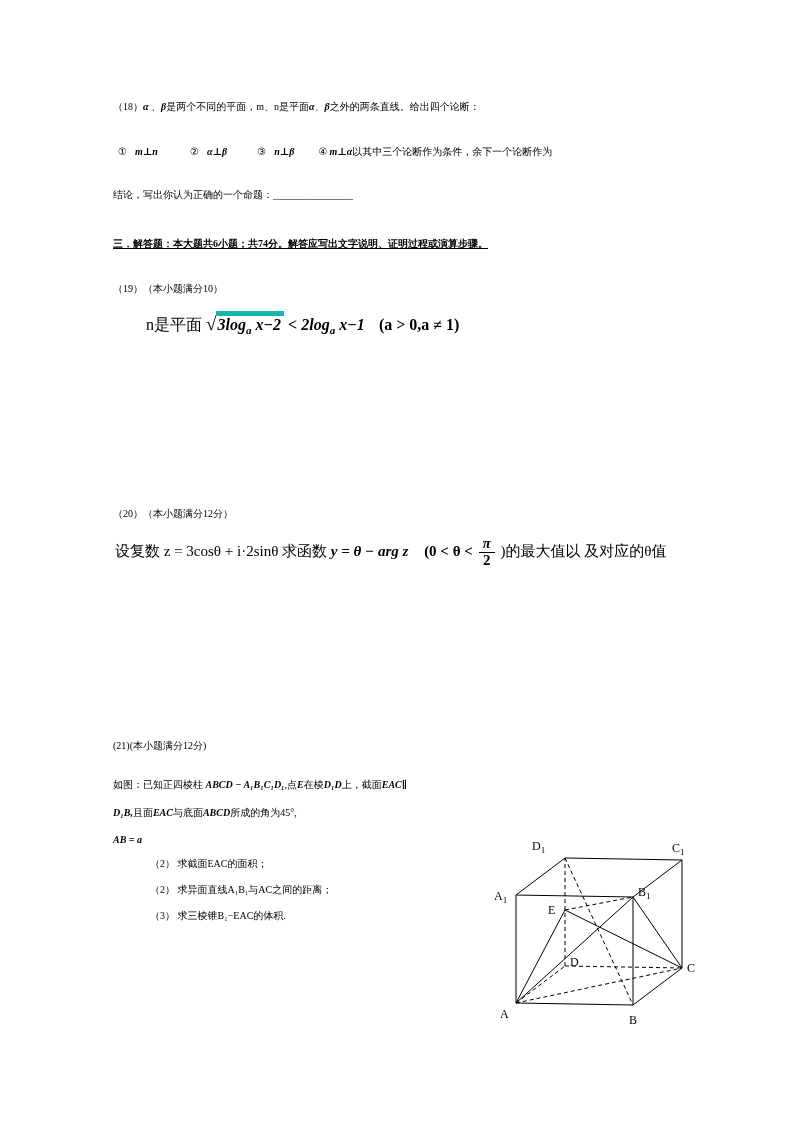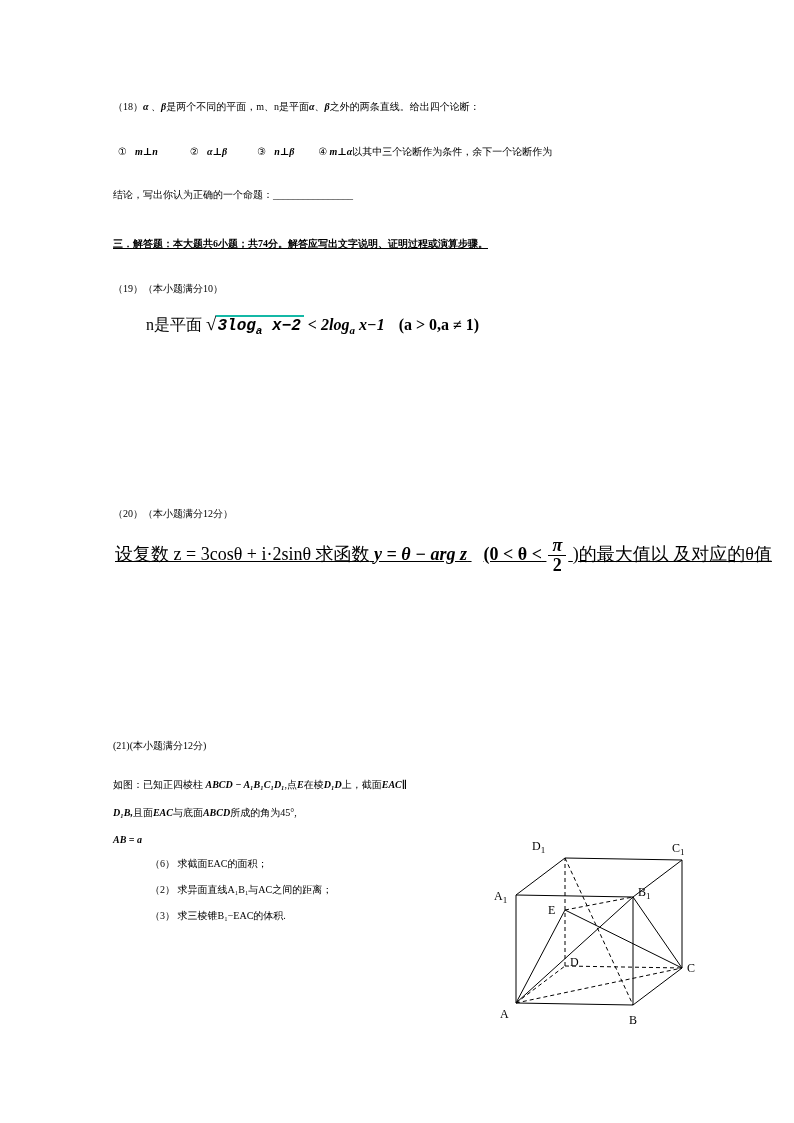--- a/index.html
+++ b/index.html
@@ -8,21 +8,21 @@
     font-family:"Liberation Serif","DejaVu Serif","DejaVu Sans",serif;
     overflow:hidden;
   }
   .line { position:absolute; font-size:10px; white-space:nowrap; line-height:1.3; }
   .bi { font-weight:bold; font-style:italic; }
   .b  { font-weight:bold; }
   .blank { letter-spacing:0; }
   
   .sqrt { white-space:nowrap; }
   .sqrt .radsign { font-size:19px; }
-  .sqrt .radicand { border-top:2px solid #14b8a6; padding:0 3px 0 1px;font-family:Liberation Mono, monospace; }
+  .sqrt .radicand { border-top:5px solid #14b8a6; padding:0 3px 0 1px; }
   
   .frac { display:inline-block; vertical-align:middle; text-align:center; margin:0 2px; }
   .frac .num { display:block; line-height:1.05; padding:0 4px; border-bottom:1px solid #000; }
   .frac .den { display:block; line-height:1.05; }
   
   .figure { position:absolute; }
   .flabel { position:absolute; font-size:12px; line-height:1; }
   .flabel sub { font-size:9px; }
   sub { font-size:11px; }
 </style>
@@ -48,41 +48,41 @@
 <div class="line" style="left:146px; top:312px; font-size:16px;">
   <span>n是平面</span>
   <span class="sqrt"><span class="radsign">√</span><span class="radicand bi"><span>3log</span><sub>a</sub><span> x−2</span></span></span>
   <span class="bi">&lt;</span>
   <span class="bi"><span>2log</span><sub>a</sub><span> x−1</span></span>
   <span class="b" style="margin-left:10px;">(a &gt; 0,a ≠ 1)</span>
 </div>
 
 <div class="line" style="left:113px; top:507px;">（20）（本小题满分12分）</div>
 
-<div class="line" style="left:115px; top:536px; font-size:18px;text-decoration:underline;">
+<div class="line" style="left:115px; top:536px; font-size:15px;">
   <span>设复数 z = 3cosθ + i·2sinθ 求函数</span>
   <span class="bi">y = θ − arg z</span>
   <span class="b" style="margin-left:12px;">(0 &lt; θ &lt;</span>
   <span class="frac"><span class="num bi">π</span><span class="den b">2</span></span>
   <span>)的最大值以 及对应的θ值</span>
 </div>
 
 <div class="line" style="left:113px; top:739px;">(21)(本小题满分12分)</div>
 
 <div class="line" style="left:113px; top:778px;">
   <span>如图：已知正四棱柱 </span><span class="bi">ABCD − A₁B₁C₁D₁</span><span>,点</span><span class="bi">E</span><span>在棱</span><span class="bi">D₁D</span><span>上，截面</span><span class="bi">EAC</span><span class="bi">∥</span>
 </div>
 
 <div class="line" style="left:113px; top:806px;text-align:right;">
   <span class="bi">D₁B,</span><span>且面</span><span class="bi">EAC</span><span>与底面</span><span class="bi">ABCD</span><span>所成的角为45°,</span>
 </div>
 
 <div class="line bi" style="left:113px; top:833px;">AB = a</div>
 
-<div class="line" style="left:150px; top:857px;">（6） 求截面EAC的面积；</div>
+<div class="line" style="left:150px; top:857px;">（2） 求截面EAC的面积；</div>
 <div class="line" style="left:150px; top:883px;">（2） 求异面直线A₁B₁与AC之间的距离；</div>
 <div class="line" style="left:150px; top:909px;">（3） 求三棱锥B₁−EAC的体积.</div>
 
 <div class="figure" style="left:488px; top:838px; width:218px; height:200px;">
   <svg width="218" height="200" viewBox="0 0 218 200">
 
     <g stroke="#000" stroke-width="1" fill="none">
       <path d="M28,57 L28,165 L145,167 L145,59 L28,57"></path>
       <path d="M28,57 L77,20 L194,22 L145,59"></path>
       <path d="M145,167 L194,130 L194,22"></path>

